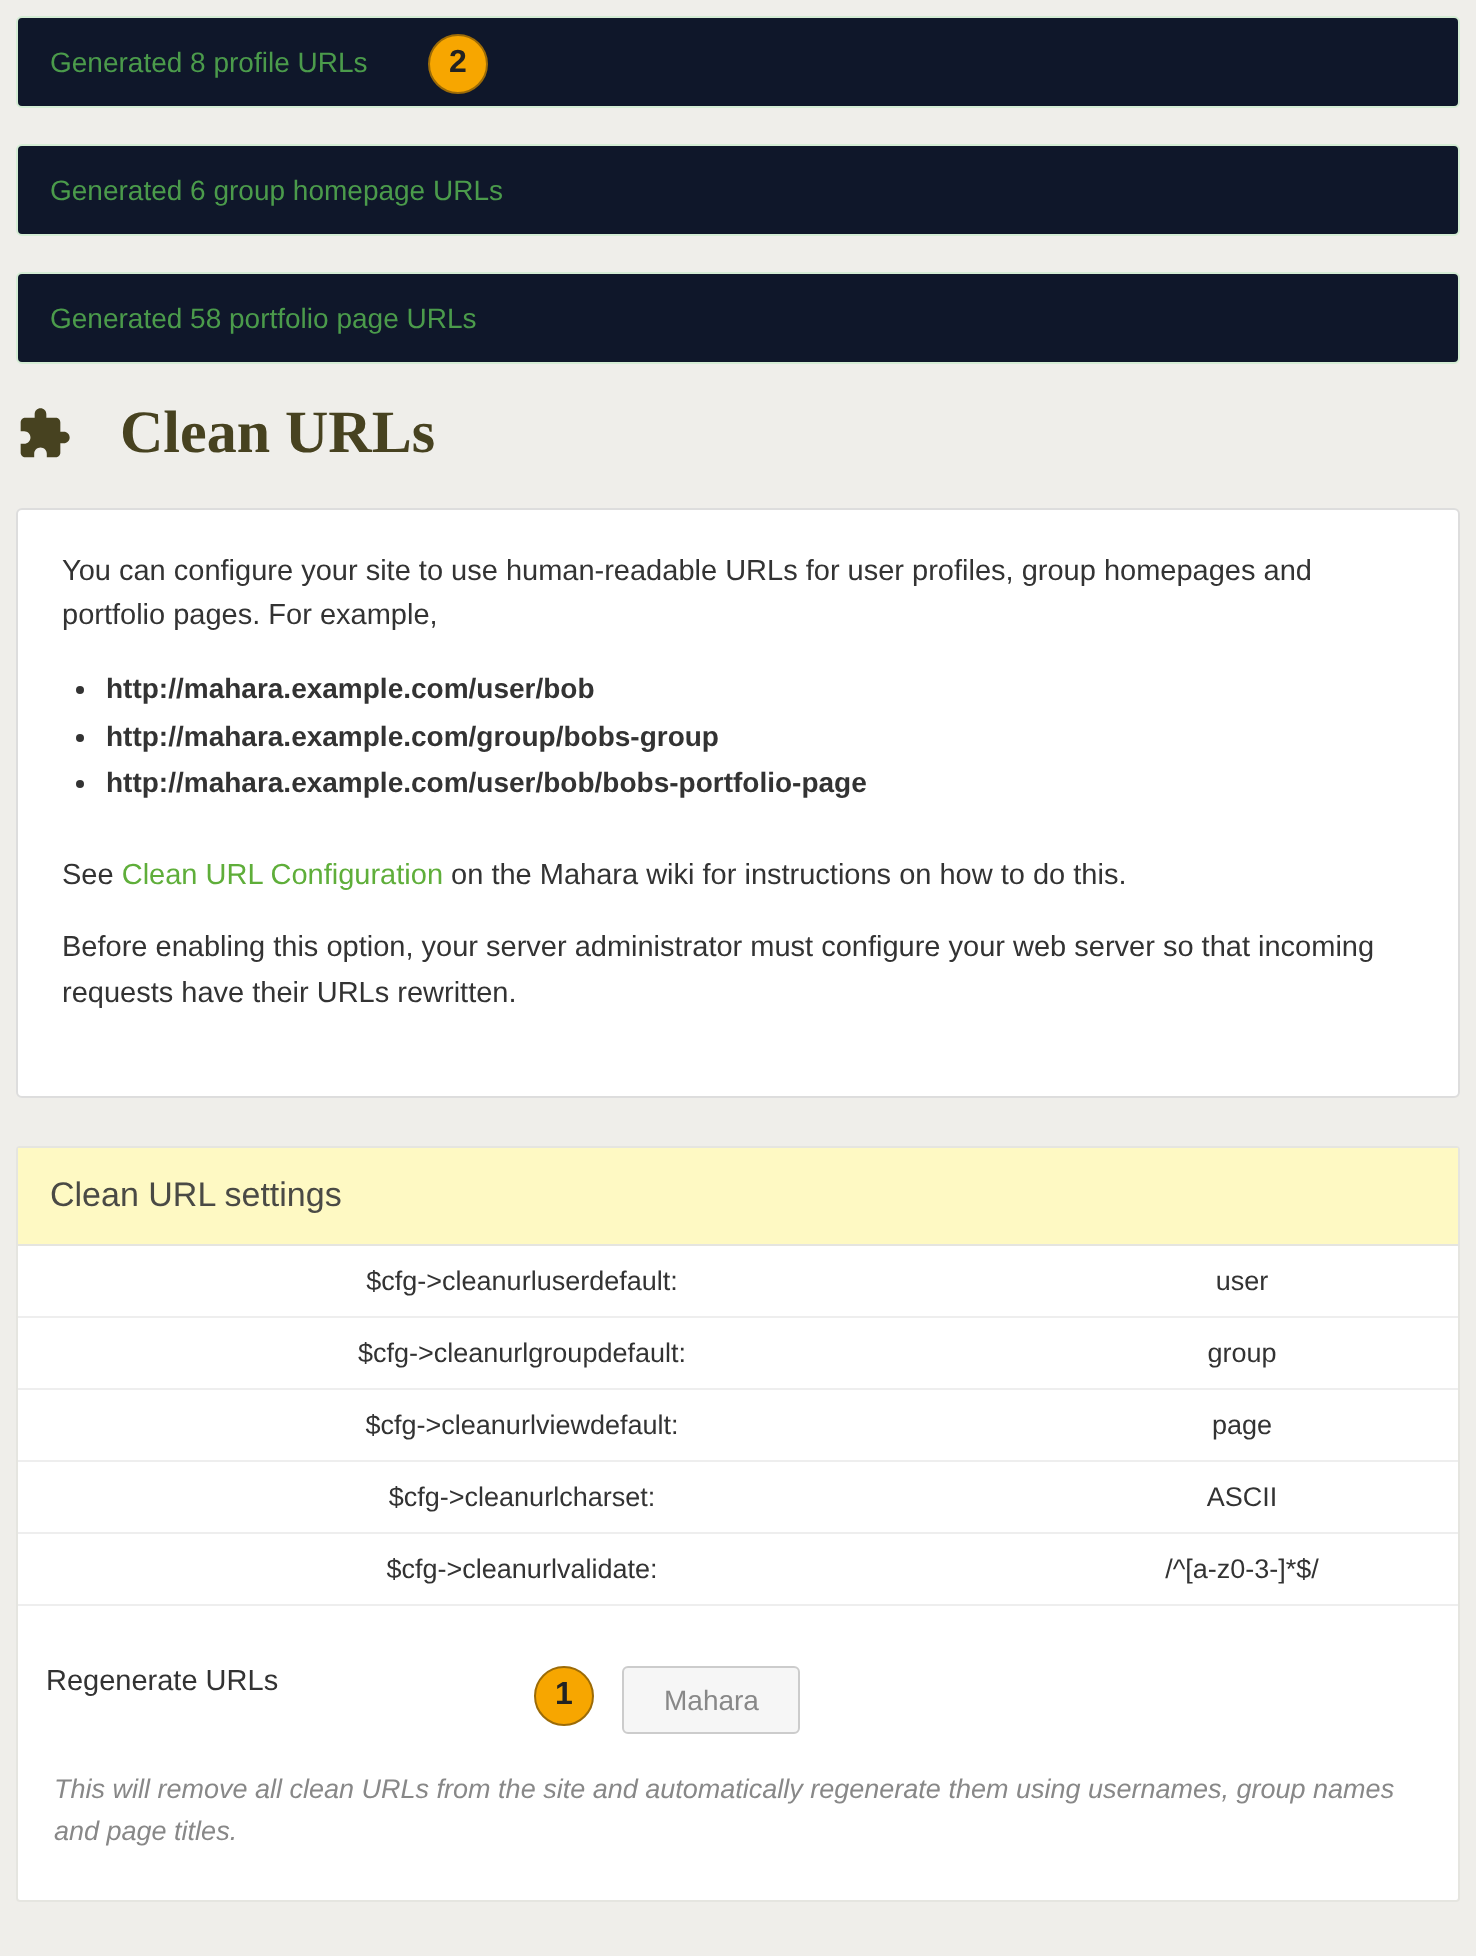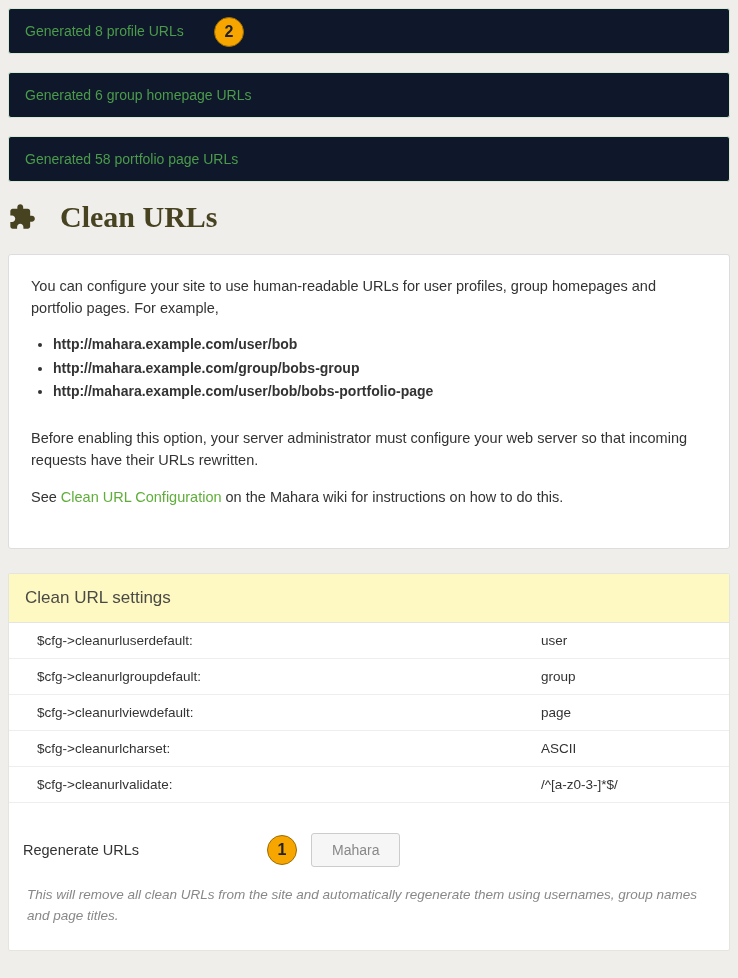--- a/index.html
+++ b/index.html
@@ -92,30 +92,30 @@
   }
   .settings-table {
     width: 100%;
     border-collapse: collapse;
     font-size: 13.5px;
   }
   .settings-table tr {
     border-bottom: 1px solid #eee;
   }
   .settings-table td {
-    padding: 10px 28px;
-    color: #333;
+    padding: 10px 2px;
+    color: #333;
+    text-align: center;
   }
   .settings-table td:first-child { width: 70%; }
   .form-area {
     padding: 30px 14px 18px 14px;
   }
   .form-row {
     display: flex;
-    align-items: center;
     gap: 14px;
     margin-bottom: 18px;
   }
   .form-label {
     flex: 0 0 230px;
     font-size: 14.5px;
     color: #333;
   }
   .btn-submit {
     background: #f6f6f6;
@@ -157,24 +157,24 @@
   <span>Clean URLs</span>
 </h1>
 
 <div class="panel">
   <p>You can configure your site to use human-readable URLs for user profiles, group homepages and portfolio pages. For example,</p>
   <ul>
     <li>http://mahara.example.com/user/bob</li>
     <li>http://mahara.example.com/group/bobs-group</li>
     <li>http://mahara.example.com/user/bob/bobs-portfolio-page</li>
   </ul>
-  <p>Before enabling this option, your server administrator must configure your web server so that incoming requests have their URLs rewritten.</p>
   <p>
     <span>See </span><a href="#">Clean URL Configuration</a><span> on the Mahara wiki for instructions on how to do this.</span>
   </p>
+  <p>Before enabling this option, your server administrator must configure your web server so that incoming requests have their URLs rewritten.</p>
 </div>
 
 <div class="settings-card">
   <div class="settings-header">Clean URL settings</div>
   <table class="settings-table">
     <tbody>
       <tr>
         <td>$cfg-&gt;cleanurluserdefault:</td>
         <td>user</td>
       </tr>

